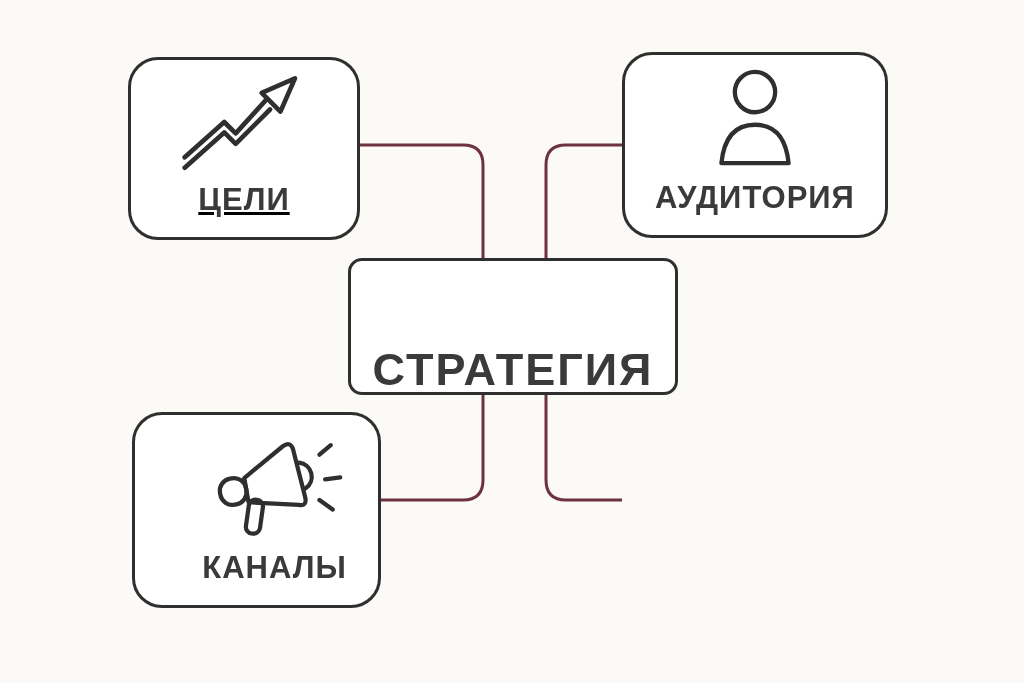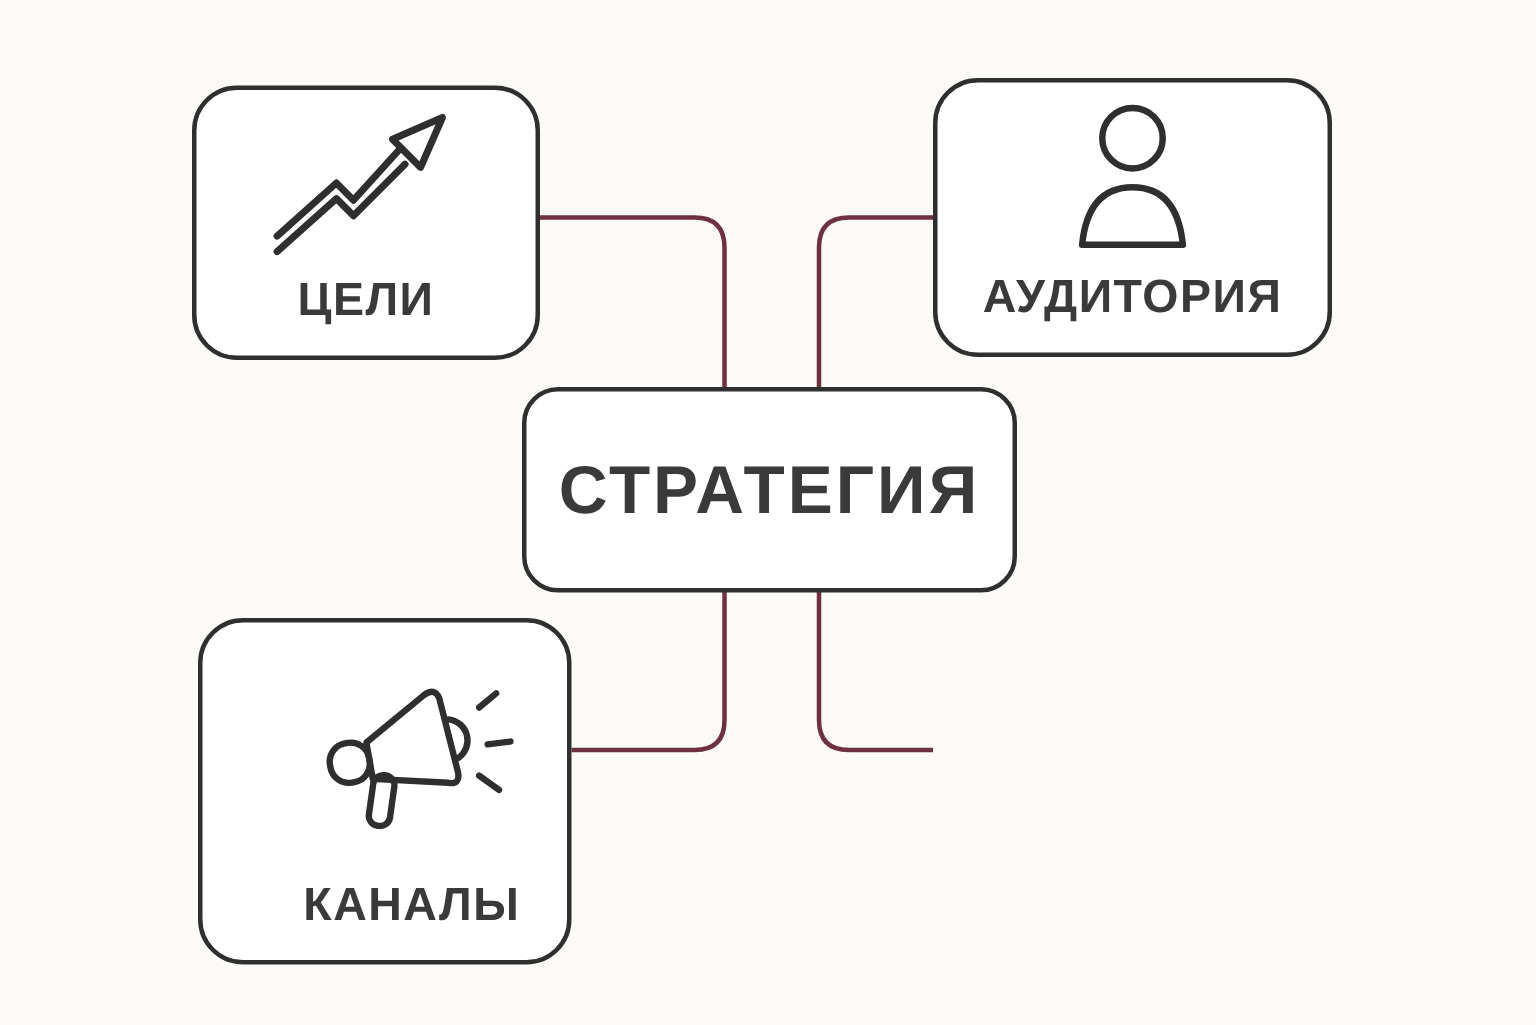--- a/index.html
+++ b/index.html
@@ -36,27 +36,27 @@
   .node .label{
     font-weight:700;color:var(--text);
     font-size:31px;letter-spacing:1px;line-height:1;
     padding-bottom:22px;white-space:nowrap;
   }
   .icon svg{display:block;}
   .icon path, .icon circle, .icon line, .icon rect, .icon polyline{
     fill:none;stroke:var(--box-border);stroke-width:4.5;
     stroke-linecap:round;stroke-linejoin:round;
   }
-  .node-goals   {left:128px;top:57px; width:232px;height:183px;}
+  .node-goals   {left:128px;top:57px; width:232px;height:183px;text-decoration:underline;}
   .node-audience{left:622px;top:52px; width:266px;height:186px;}
-  .node-channels{left:132px;top:412px;width:249px;height:231px;padding-left:36px;}
+  .node-channels{left:132px;top:412px;width:249px;height:196px;padding-left:36px;}
   .node-usp     {left:622px;top:410px;width:266px;height:187px;}
   .node-strategy{
     left:348px;top:258px;width:330px;height:137px;
-    border-radius:24px;justify-content:center;
+    border-radius:14px;justify-content:flex-end;
   }
   .node-strategy .title{
     font-weight:700;color:var(--text);
     font-size:45px;letter-spacing:2px;line-height:1;white-space:nowrap;
   }
 </style>
 </head>
 <body>
 
 <div class="canvas">

